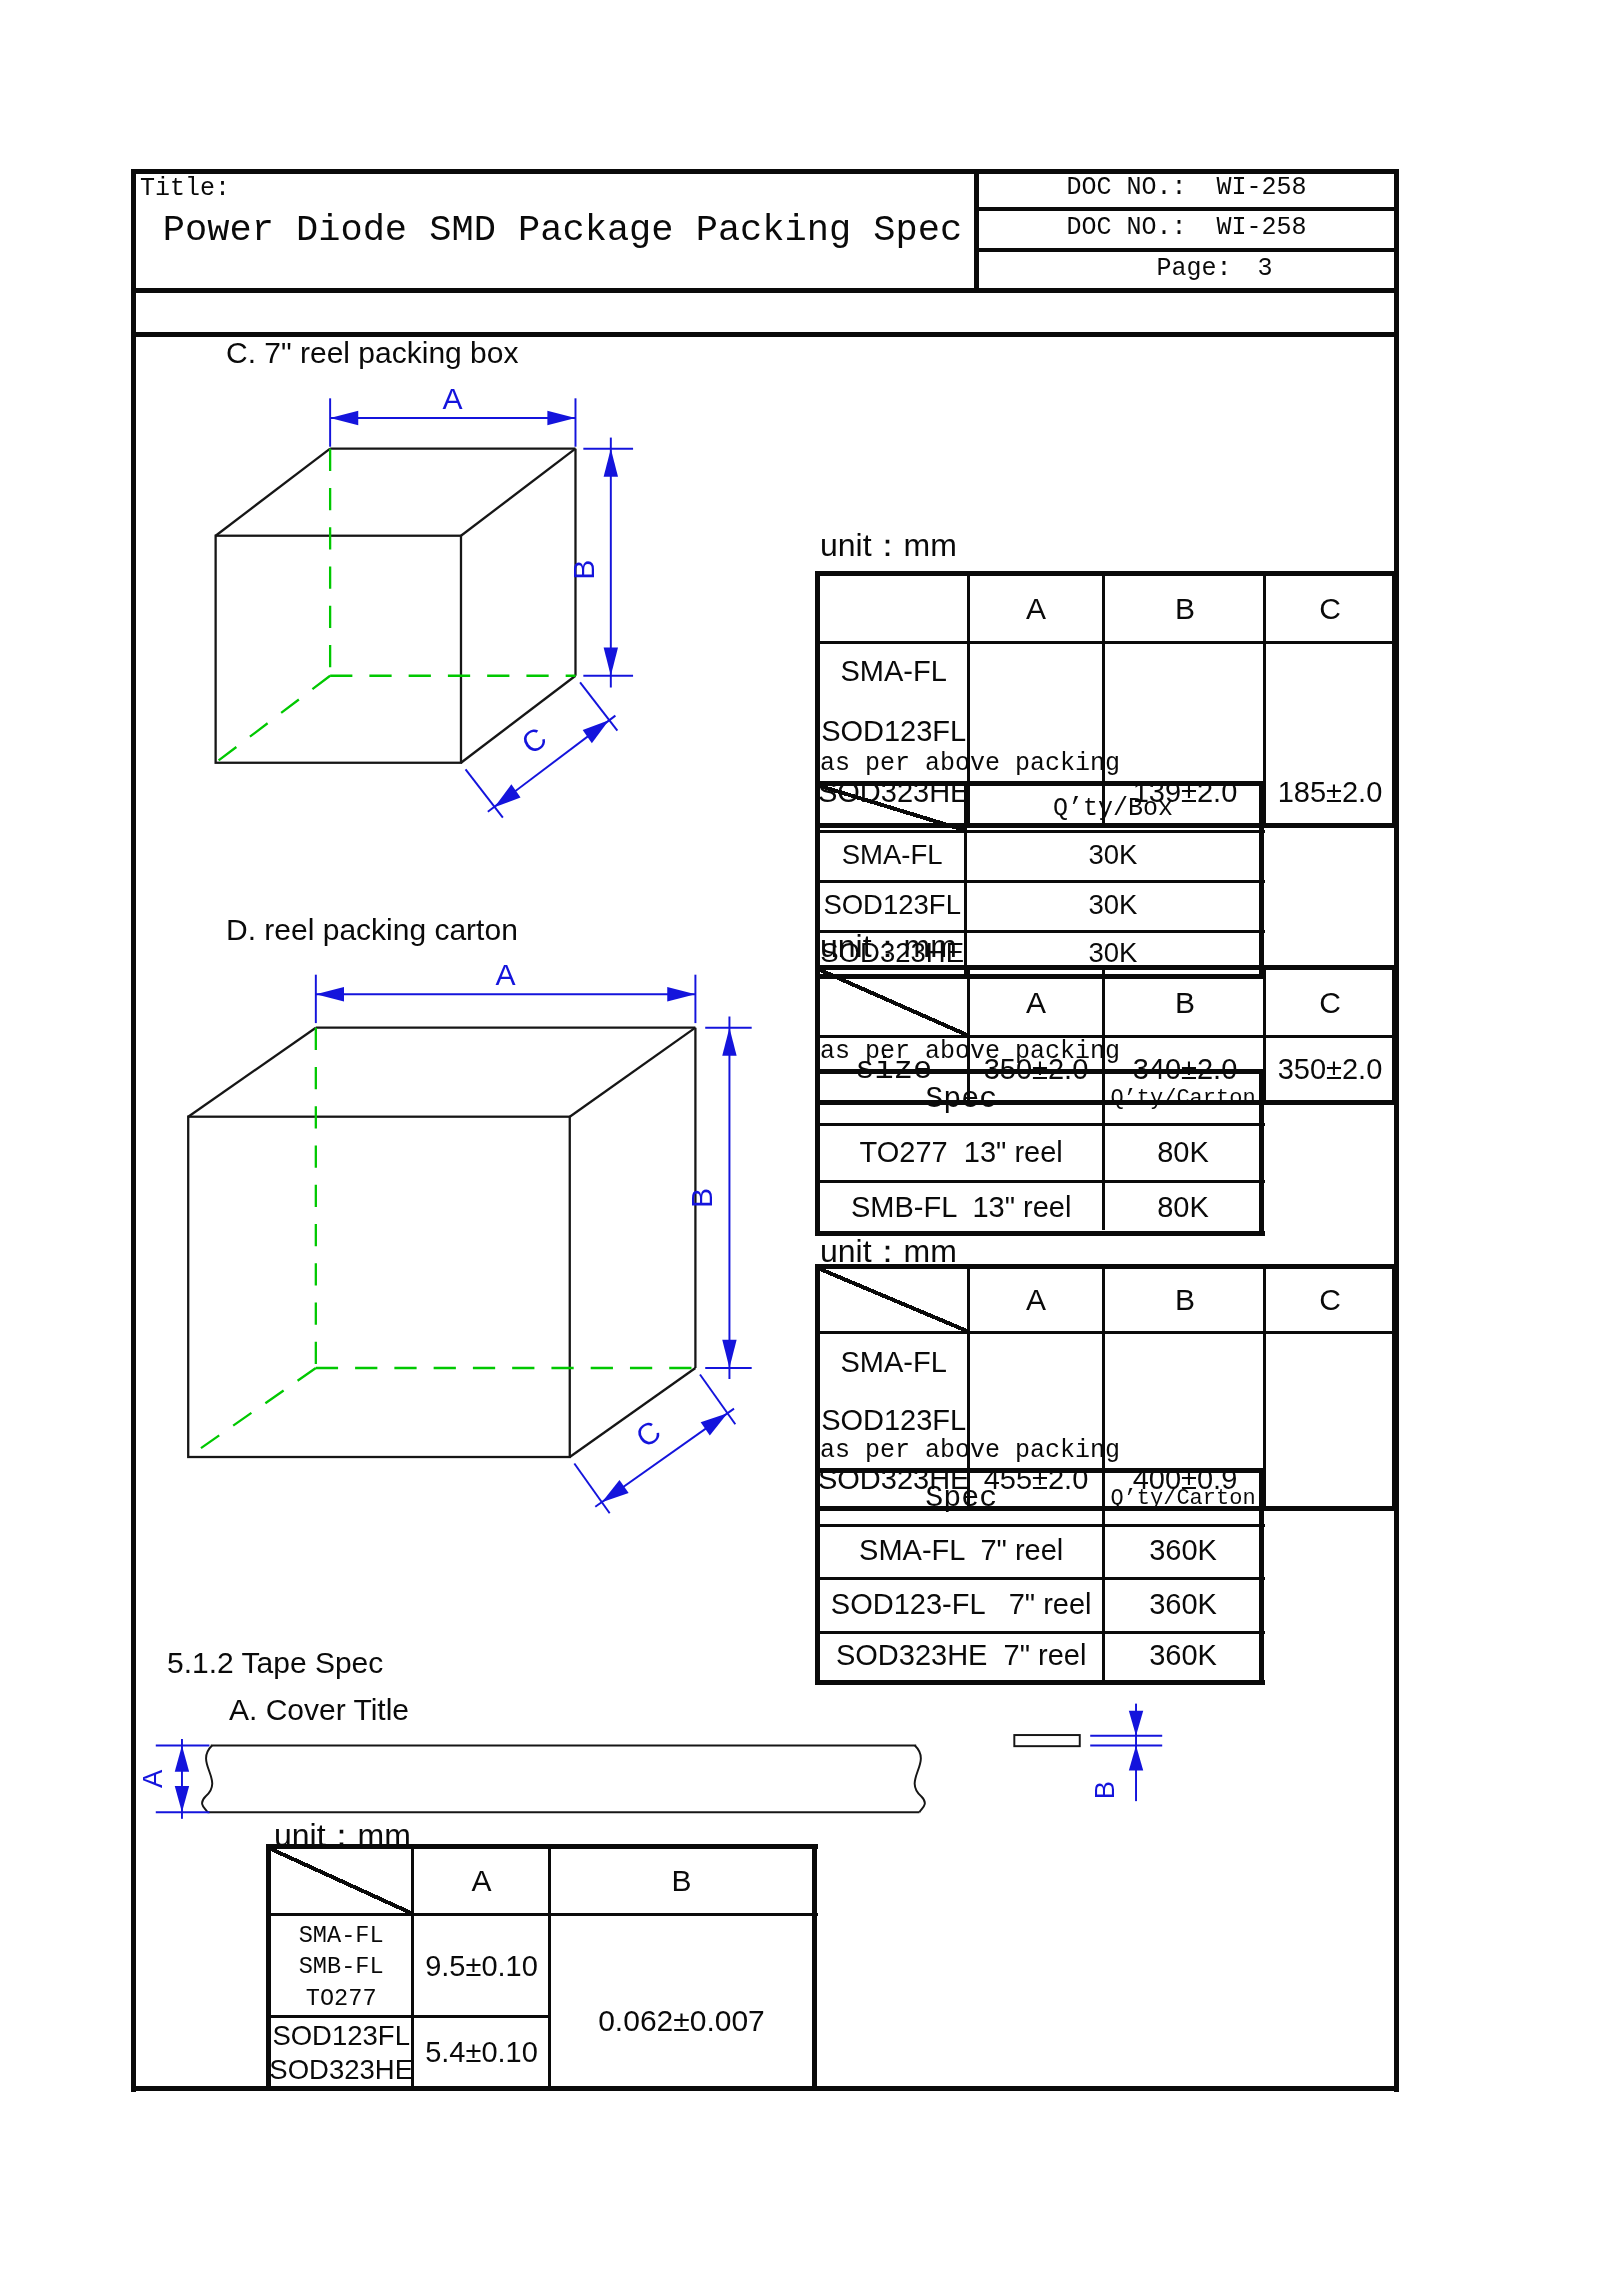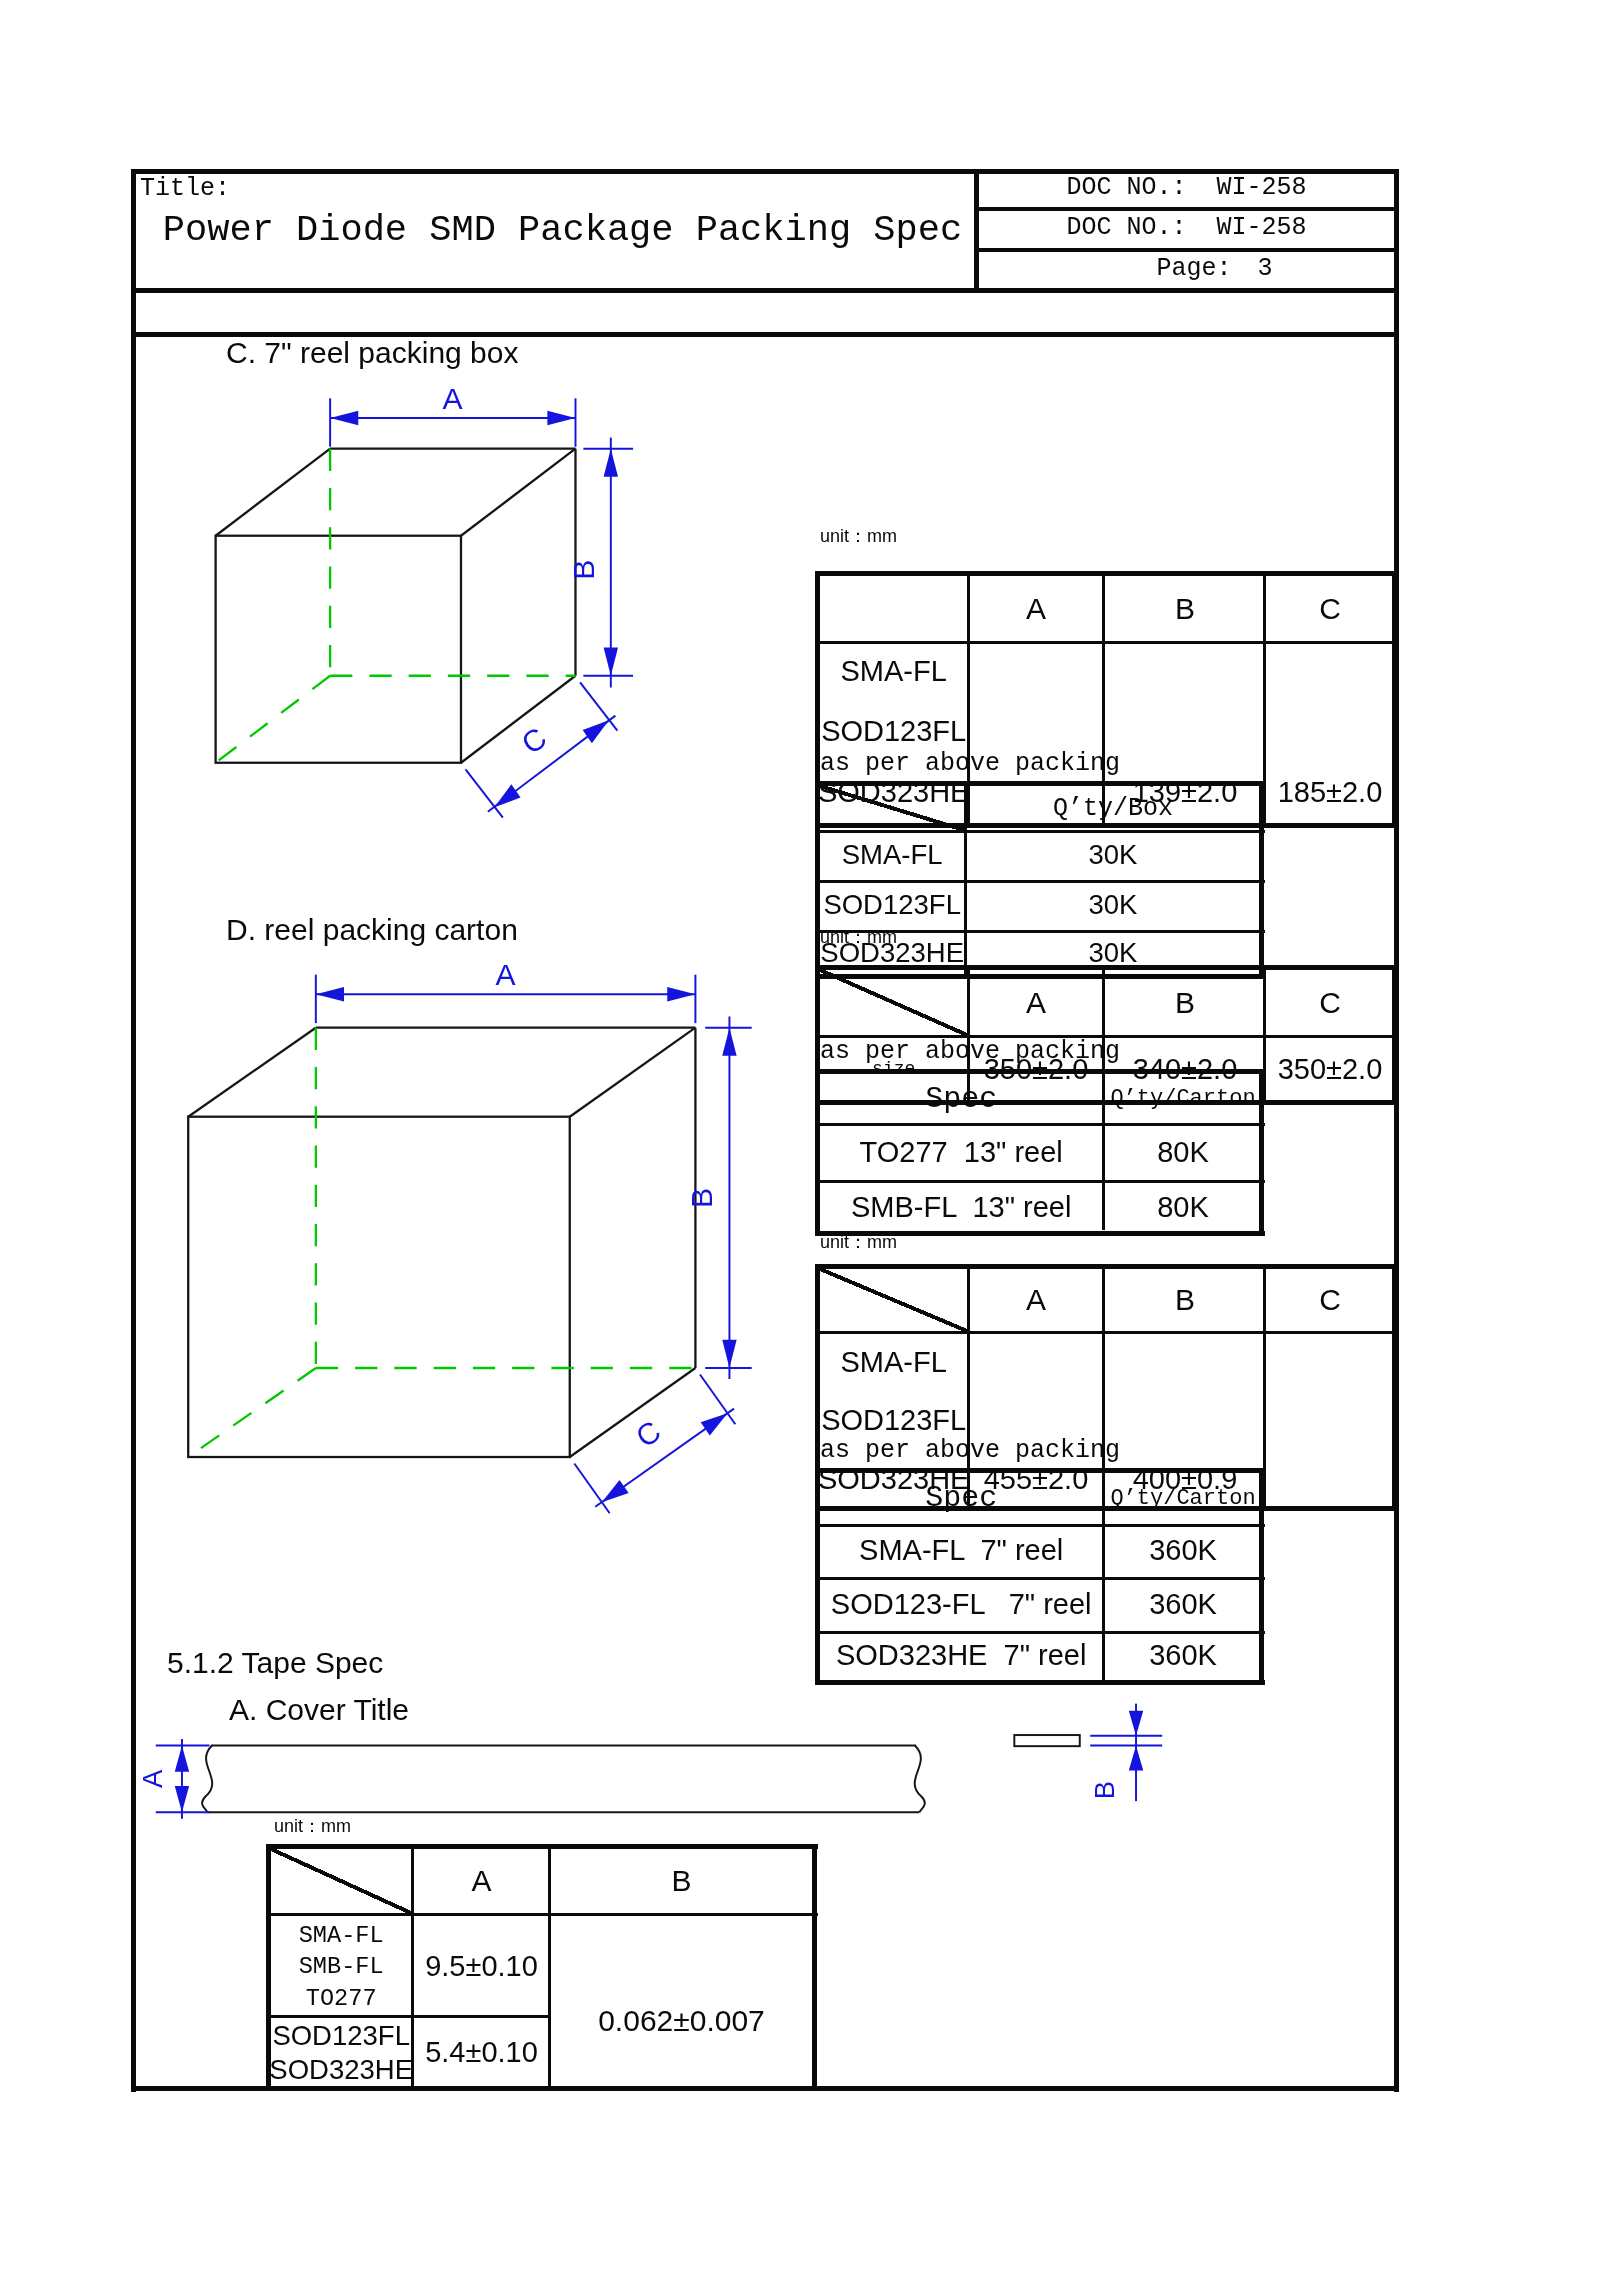--- a/index.html
+++ b/index.html
@@ -8,21 +8,21 @@
   .abs{position:absolute}
   .g{position:absolute;background:#0a0a0a}
   .cell{position:absolute;display:flex;align-items:center;justify-content:center;text-align:center}
   .mono{font-family:"Liberation Mono",monospace}
   .sans{font-family:"Liberation Sans",sans-serif}
   .pre{white-space:pre}
   .bottomal{align-items:flex-end;padding-bottom:10.5px}
   .colstack{flex-direction:column;justify-content:space-between;padding:10.5px 0}
   .coleven{flex-direction:column;justify-content:space-evenly}
   .diag{background:linear-gradient(to top right,transparent calc(50% - 2px),#0a0a0a calc(50% - 2px),#0a0a0a calc(50% + 2px),transparent calc(50% + 2px))}
-  .h46{font-size:30px}.h44{font-size:29px}.h42{font-size:27.5px}.h40{font-size:18px}.h38{font-size:25px}.h36{font-size:23.6px}.h34{font-size:22px}.h56{font-size:37px}
+  .h46{font-size:30px}.h44{font-size:29px}.h42{font-size:27.5px}.h40{font-size:32px}.h38{font-size:25px}.h36{font-size:23.6px}.h34{font-size:22px}.h56{font-size:37px}
   svg{position:absolute;overflow:visible}
   svg text{font-family:"Liberation Sans",sans-serif}
   .edge{stroke:#161616;stroke-width:3.5;fill:none}
   .hid{stroke:#00c800;stroke-width:3.5;fill:none;stroke-dasharray:34 26}
   .dim{stroke:#1414dc;stroke-width:3;fill:none}
   .ah{fill:#1414dc;stroke:none}
   .dimtxt{fill:#1414dc;font-size:46px}
 </style>
 </head>
 <body>

